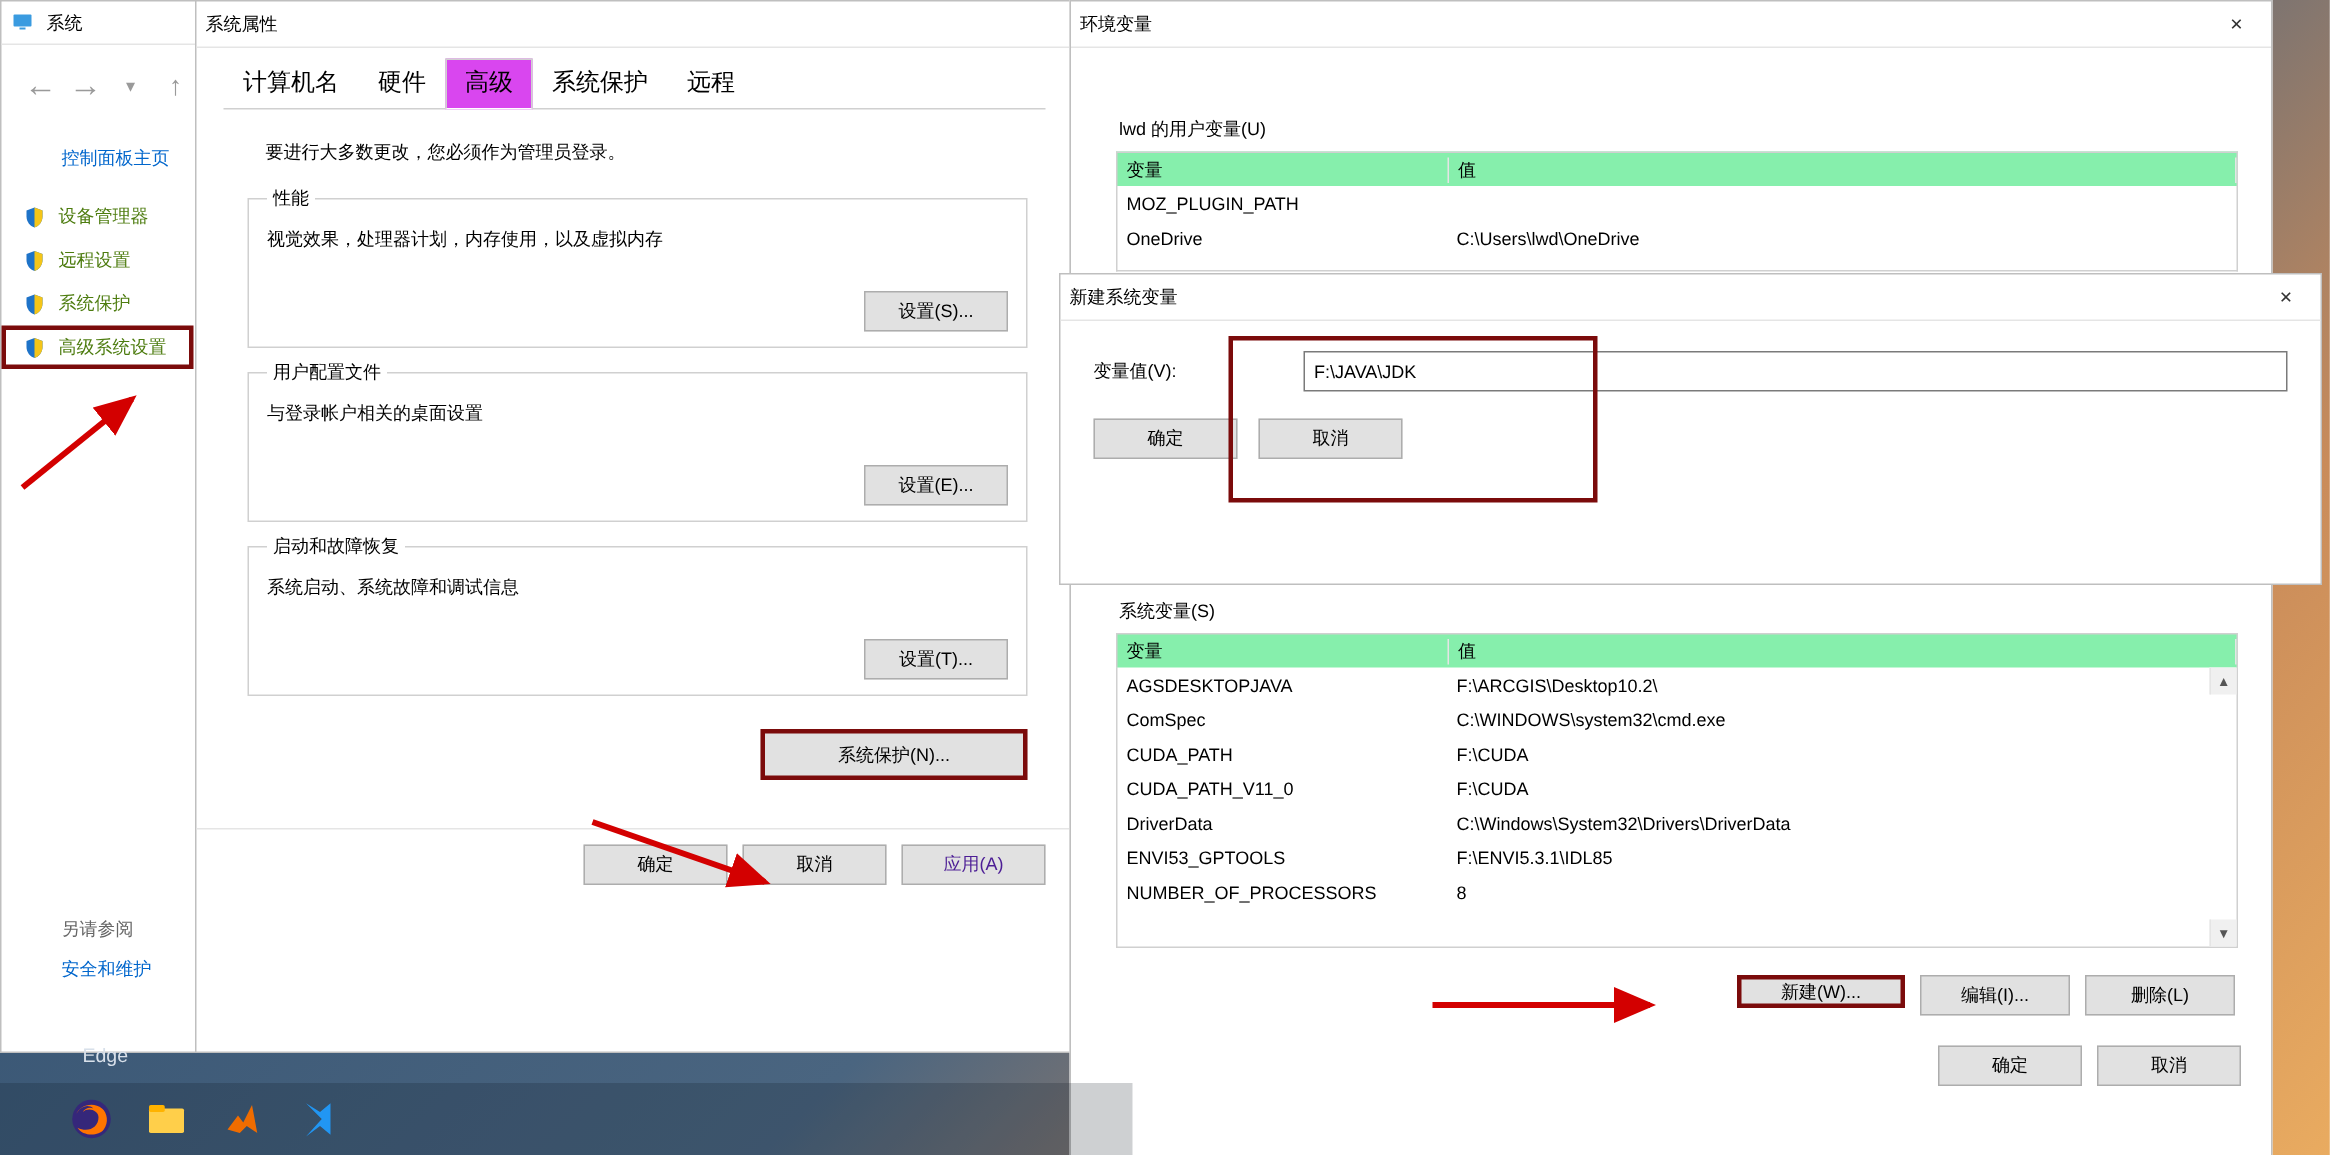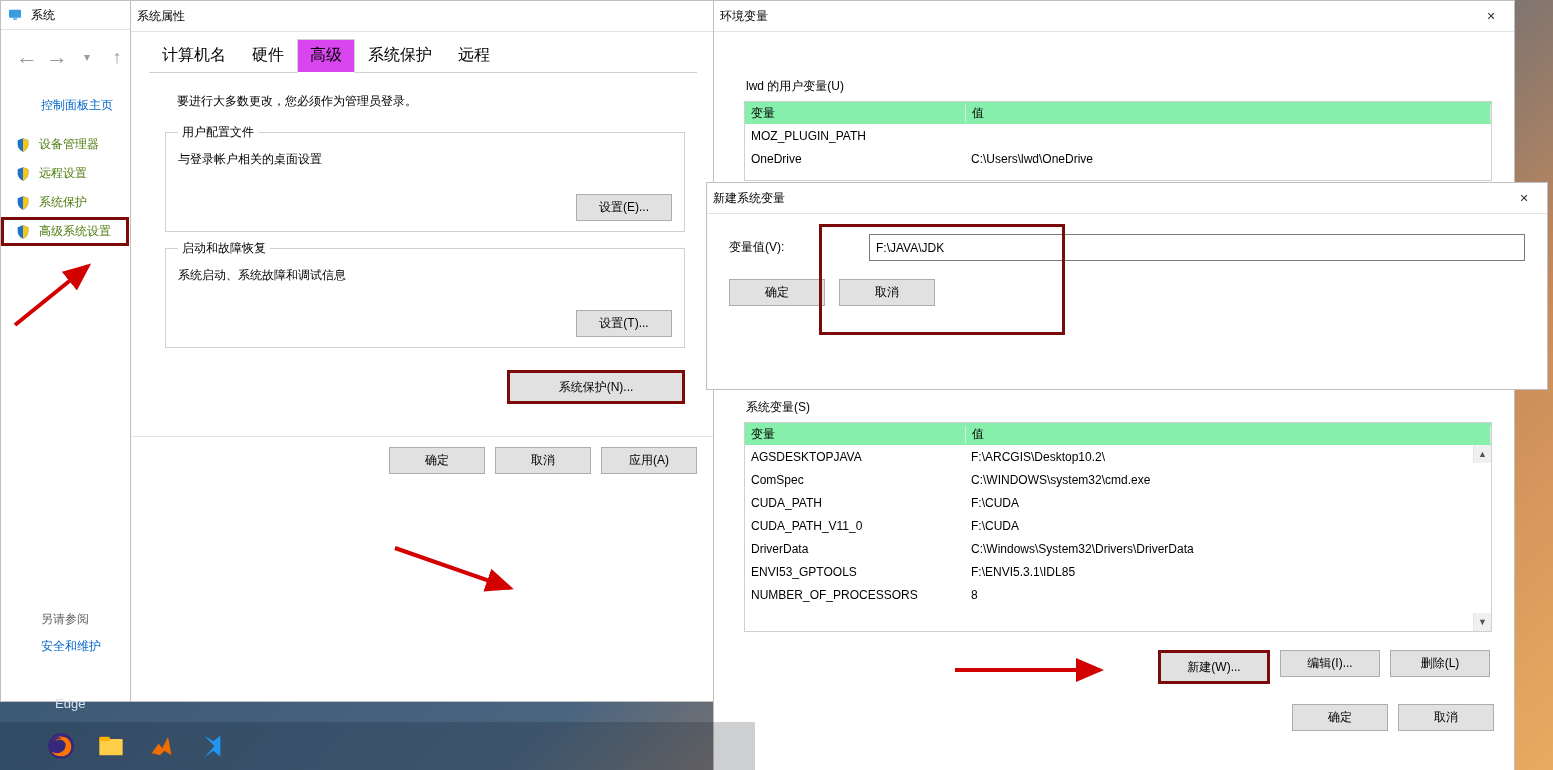--- a/index.html
+++ b/index.html
@@ -42,21 +42,21 @@
   #win-sysprop .tabs{margin:12px 16px 0 18px;}
   #win-sysprop .tabrow{display:flex;align-items:flex-end;border-bottom:1px solid #d0d0d0;height:28px;}
   #win-sysprop .tab{padding:5px 12px 6px 12px;border:1px solid transparent;position:relative;top:1px;font-size:16px;}
   #win-sysprop .tab.active{border:1px solid #d0d0d0;border-bottom:1px solid #fff;background:#d946ef;}
   #win-sysprop .panel{padding:10px 12px 8px 18px;margin:0 16px 0 16px;}
   #win-sysprop .note{margin:10px 0 14px 12px;font-size:12px;}
   #win-sysprop fieldset{margin-left:0;margin-right:0;}
   #win-sysprop .fright{display:flex;justify-content:flex-end;margin-top:26px;}
   #win-sysprop .envrow{display:flex;justify-content:flex-end;margin:22px 0 0 0;}
   #win-sysprop .btm{display:flex;justify-content:flex-end;gap:10px;padding:10px 16px 12px 16px;border-top:1px solid #e5e5e5;}
-  #win-sysprop .btm .disabled{color:#000000;}
+  #win-sysprop .btm .disabled{color:#4c1d95;}
 
   
   #win-env{left:713px;top:0;width:800px;height:770px;background:#fff;}
   #win-env .content{padding:14px 22px 8px 30px;}
   #win-env .grp-title{margin:0 0 6px 2px;font-size:12px;}
   .listhdr{display:flex;background:#86efac;border:1px solid #d0d0d0;border-bottom:none;height:22px;align-items:center;}
   .listhdr>div{padding:0 6px;border-right:1px solid #e5e5e5;}
   .listbody{border:1px solid #d0d0d0;border-top:none;position:relative;}
   .listbody .row{display:flex;height:23px;align-items:center;}
   .listbody .row>div{padding:0 6px;white-space:nowrap;overflow:hidden;text-overflow:ellipsis;}
@@ -150,20 +150,27 @@
       <div class="tab">计算机名</div>
       <div class="tab">硬件</div>
       <div class="tab active">高级</div>
       <div class="tab">系统保护</div>
       <div class="tab">远程</div>
     </div>
   </div>
   <div class="panel">
     <div class="note">要进行大多数更改，您必须作为管理员登录。</div>
 
+    <fieldset>
+      <legend>性能</legend>
+      <div>视觉效果，处理器计划，内存使用，以及虚拟内存</div>
+      <div class="fright">
+          <button class="wbtn">设置(S)...</button>
+        </div>
+    </fieldset>
 
     <fieldset>
       <legend>用户配置文件</legend>
       <div>与登录帐户相关的桌面设置</div>
       <div class="fright">
           <button class="wbtn">设置(E)...</button>
         </div>
     </fieldset>
 
     <fieldset>
@@ -242,21 +249,21 @@
         </div>
       <div class="row">
           <div class="col-var">NUMBER_OF_PROCESSORS</div>
           <div class="col-val">8</div>
         </div>
       <div class="scrollbtn" style="top:0;height:18px;">▲</div>
       <div class="scrollbtn" style="bottom:0;height:18px;">▼</div>
     </div>
 
     <div class="btnrow">
-      <button class="wbtn hl-red-inset" style="min-width:112px;height:34px;margin-left:43px;">新建(W)...</button>
+      <button class="wbtn hl-red-inset" style="min-width:112px;height:22px;margin-left:43px;">新建(W)...</button>
       <button class="wbtn" style="min-width:100px;">编辑(I)...</button>
       <button class="wbtn" style="min-width:100px;">删除(L)</button>
     </div>
   </div>
   <div class="dlgbtm">
     <button class="wbtn">确定</button>
     <button class="wbtn">取消</button>
   </div>
 </div>
 

